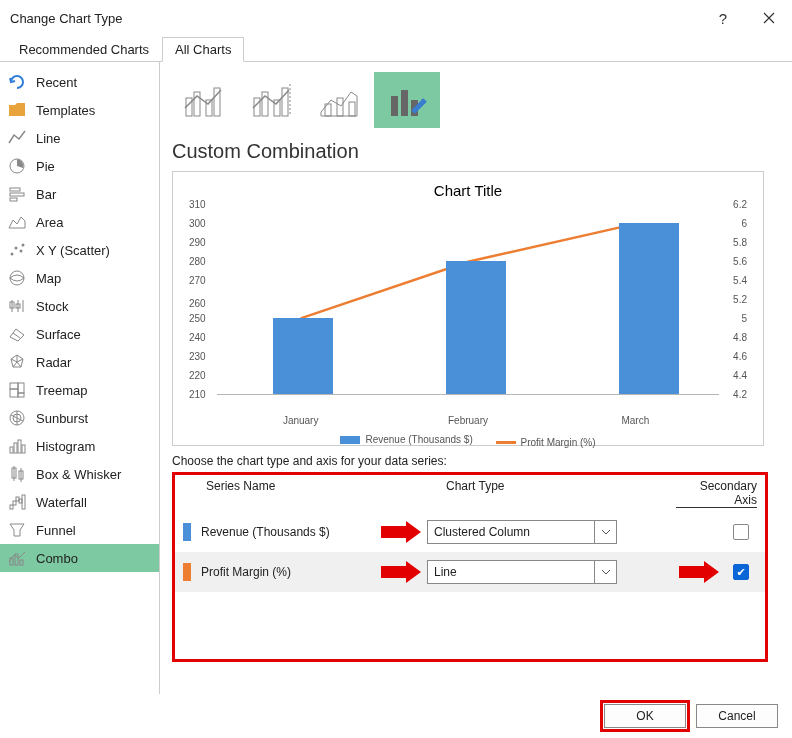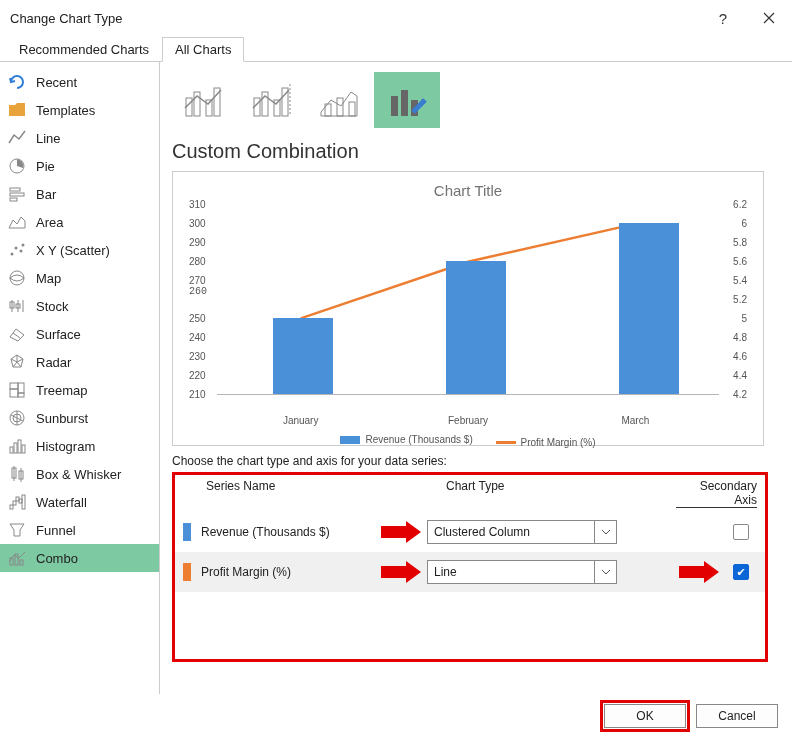--- a/index.html
+++ b/index.html
@@ -14,21 +14,21 @@
   .sidebar { width: 160px; border-right: 1px solid #ccc; padding: 6px 0; }
   .sb-item { display: flex; align-items: center; gap: 10px; padding: 4px 8px; height: 28px; font-size: 13px; }
   .sb-item .ico { width: 18px; height: 18px; display: flex; align-items: center; justify-content: center; }
   .sb-item.selected { background: #7dc9a2; }
   .main { flex: 1; padding: 6px 22px 0 6px; overflow: hidden; }
   .subtype-row { display: flex; gap: 2px; margin: 4px 0 12px 4px; }
   .subtype { width: 66px; height: 56px; display: flex; align-items: center; justify-content: center; border: 1px solid transparent; }
   .subtype.selected { background: #7dc9a2; }
   .section-title { font-size: 20px; font-weight: 400; color: #333; margin: 0 0 8px 6px; }
   .chart-box { margin: 0 6px 8px 6px; border: 1px solid #ccc; height: 275px; background: #fff; position: relative; padding: 10px 14px 6px 14px; }
-  .chart-title { text-align: center; font-size: 15px; color: #737373; margin-bottom: 6px; }
+  .chart-title { text-align: center; font-size: 15px; color: #000000; margin-bottom: 6px; }
   .plot { position: relative; height: 190px; margin: 0 30px 0 30px; border-bottom: 1px solid #b5b5b5; }
   .ytick-l { position: absolute; left: -28px; font-size: 10px; color: #555; transform: translateY(50%); }
   .ytick-r { position: absolute; right: -28px; font-size: 10px; color: #555; transform: translateY(50%); }
   .bar { position: absolute; bottom: 0; width: 60px; background: #4a90d9; }
   .lineSvg { position: absolute; inset: 0; width: 100%; height: 100%; }
   .xlabels { display: flex; margin: 20px 30px 0 30px; font-size: 10px; color: #555; }
   .xlabels span { flex: 1; text-align: center; }
   .legend { text-align: center; margin-top: 8px; font-size: 10px; color: #555; }
   .leg-item { display: inline-flex; align-items: center; gap: 5px; margin: 0 10px; }
   .swatch-bar { width: 20px; height: 8px; background: #4a90d9; }
@@ -302,21 +302,21 @@
       <div class="chart-title">Chart Title</div>
       <div class="plot" id="plot">
         <svg class="lineSvg" id="lineSvg" preserveAspectRatio="none" viewBox="0 0 518 190">
             <polyline points="86.33333333333333,114.00000000000001 259,57.00000000000006 431.66666666666663,19.00000000000003" stroke="#ed7d31" stroke-width="2.5" fill="none"></polyline>
           </svg>
       <div class="ytick-l" style="bottom: 0px;">210</div>
           <div class="ytick-l" style="bottom: 19px;">220</div>
           <div class="ytick-l" style="bottom: 38px;">230</div>
           <div class="ytick-l" style="bottom: 57px;">240</div>
           <div class="ytick-l" style="bottom: 76px;">250</div>
-          <div class="ytick-l" style="bottom: 103px; font-family: Liberation Mono, monospace;">260</div>
+          <div class="ytick-l" style="bottom: 91px;">260</div>
           <div class="ytick-l" style="bottom: 114px;">270</div>
           <div class="ytick-l" style="bottom: 133px;">280</div>
           <div class="ytick-l" style="bottom: 152px;">290</div>
           <div class="ytick-l" style="bottom: 171px; margin-top: 24px;">300</div>
           <div class="ytick-l" style="bottom: 190px;">310</div>
           <div class="ytick-r" style="bottom: 0px;">4.2</div>
           <div class="ytick-r" style="bottom: 19px;">4.4</div>
           <div class="ytick-r" style="bottom: 38px;">4.6</div>
           <div class="ytick-r" style="bottom: 57px;">4.8</div>
           <div class="ytick-r" style="bottom: 76px;">5</div>

